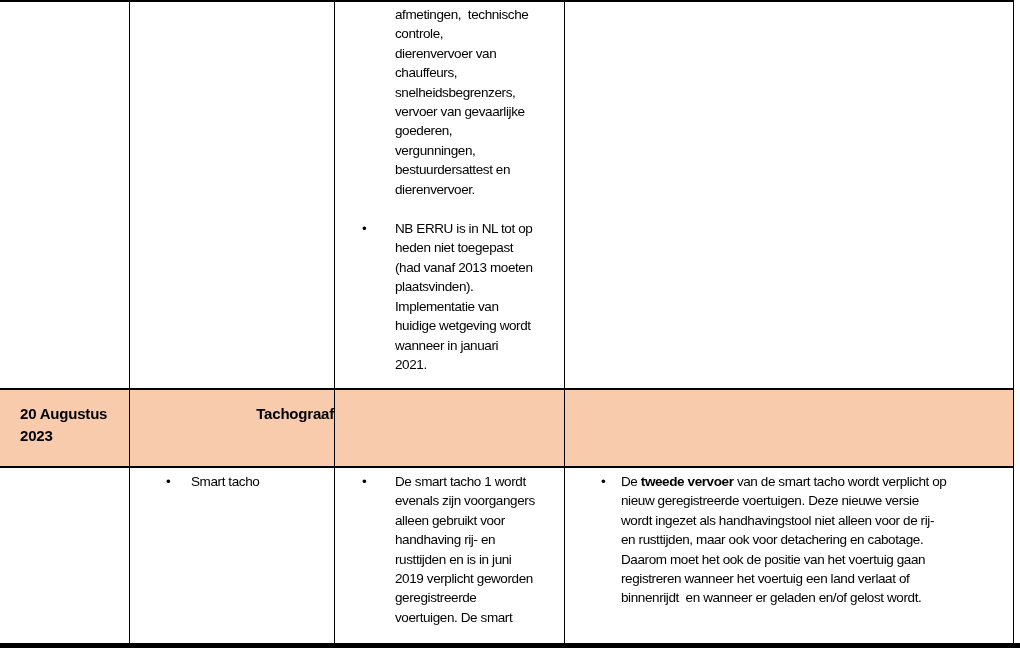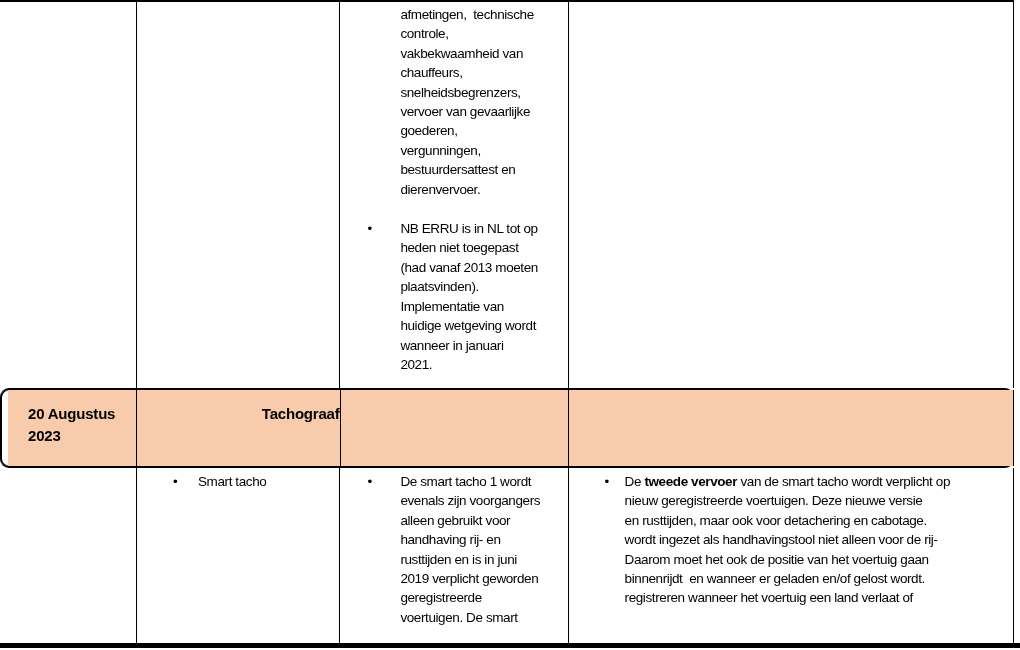--- a/index.html
+++ b/index.html
@@ -13,23 +13,23 @@
     font-size:13.5px;
     letter-spacing:-0.4px;
     line-height:19.4px;
     overflow:hidden;
   }
   .doc-table {
     position:absolute; left:0; top:0;
     width:1014px;
     border-top:2px solid var(--bd, #000);
   }
-  .row { display:flex;border-radius:9px; }
+  .row { display:flex; }
   .cell { border-right:1px solid var(--bd, #000); overflow:hidden; }
-  .c1 { width:130px;margin-left:8px; }
+  .c1 { width:130px; }
   .c2 { width:205px; }
   .c3 { width:230px; }
   .c4 { width:449px; }
 
   
   .row-a { height:386px; }
   .row-a .cont { margin-left:60px; padding-top:3px; }
   .blank-line { height:20px; }
 
   
@@ -80,21 +80,21 @@
 <div class="page" style="--hl: #F8CBAD; --bd: #000000; --tx: #000000; --bg: #FFFFFF;">
   <div class="doc-table">
 
     <div class="row row-a">
       <div class="cell c1"></div>
       <div class="cell c2"></div>
       <div class="cell c3">
         <div class="cont">
             <div class="line">afmetingen,  technische</div>
             <div class="line">controle,</div>
-            <div class="line">vakbekwaamheid van</div>
+            <div class="line">dierenvervoer van</div>
             <div class="line">chauffeurs,</div>
             <div class="line">snelheidsbegrenzers,</div>
             <div class="line">vervoer van gevaarlijke</div>
             <div class="line">goederen,</div>
             <div class="line">vergunningen,</div>
             <div class="line">bestuurdersattest en</div>
             <div class="line">dierenvervoer.</div>
           </div>
         <div class="blank-line"></div>
         <div class="bullet-item">
@@ -151,25 +151,25 @@
             </div>
         </div>
       </div>
       <div class="cell c4">
         <div class="bullet-item pt4">
           <span class="bullet">•</span>
           <div>
             <div class="line"><span>De </span><span class="b">tweede vervoer</span><span> van de smart tacho wordt verplicht op</span></div>
             <div>
                 <div class="line">nieuw geregistreerde voertuigen. Deze nieuwe versie</div>
+                <div class="line">wordt ingezet als handhavingstool niet alleen voor de rij-</div>
                 <div class="line">en rusttijden, maar ook voor detachering en cabotage.</div>
-                <div class="line">wordt ingezet als handhavingstool niet alleen voor de rij-</div>
                 <div class="line">Daarom moet het ook de positie van het voertuig gaan</div>
+                <div class="line">registreren wanneer het voertuig een land verlaat of</div>
                 <div class="line">binnenrijdt  en wanneer er geladen en/of gelost wordt.</div>
-                <div class="line">registreren wanneer het voertuig een land verlaat of</div>
               </div>
           </div>
         </div>
       </div>
     </div>
 
   </div>
 
   <div class="bottom-bar"></div>
 </div>

